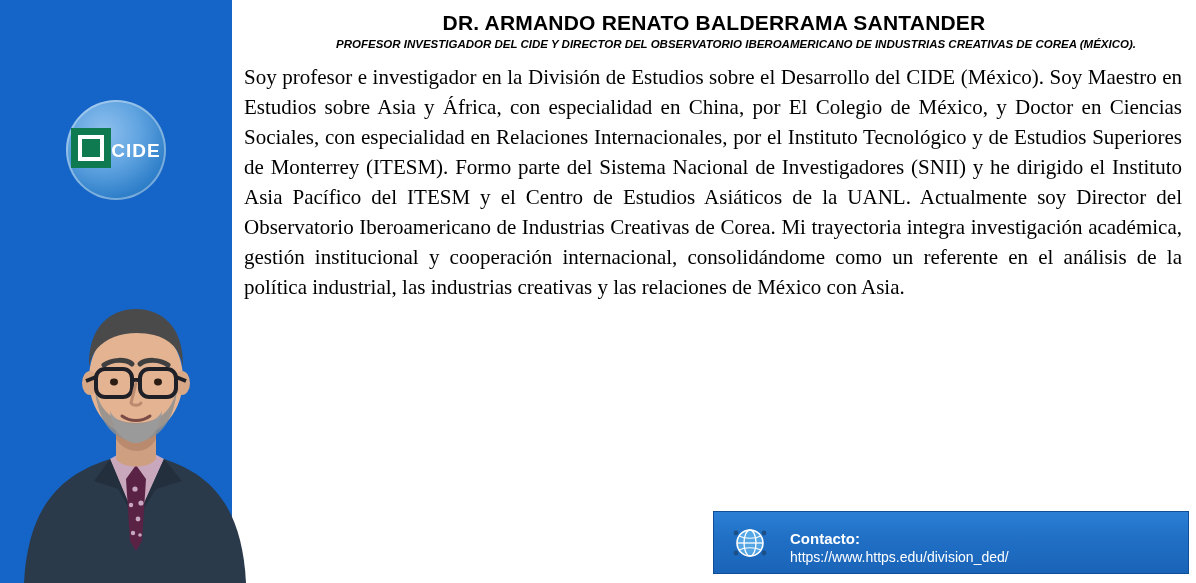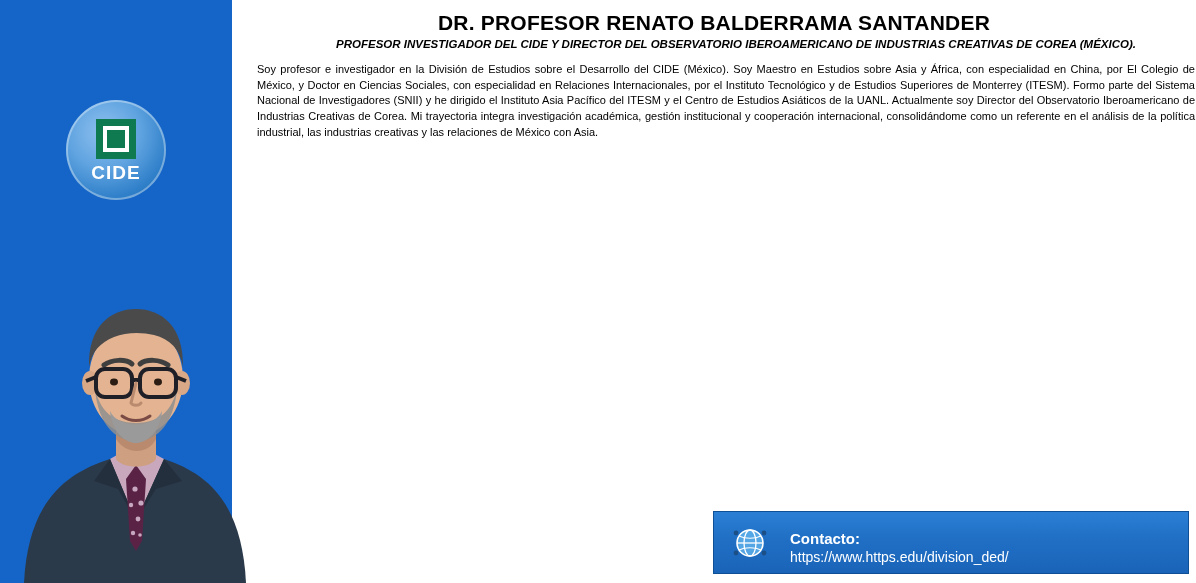--- a/index.html
+++ b/index.html
@@ -30,21 +30,21 @@
   .logo-badge {
     position: absolute;
     left: 66px;
     top: 100px;
     width: 100px;
     height: 100px;
     border-radius: 50%;
     background: radial-gradient(circle at 38% 32%, #8fc0ee 0%, #5fa3e0 40%, #2f7fc9 72%, #1f6ab3 100%);
     box-shadow: inset 0 0 0 2px rgba(255,255,255,0.35);
     display: flex;
-    flex-direction: column;
+    flex-direction: row;
     align-items: center;
     justify-content: center;
   }
   .logo-mark {
     width: 40px;
     height: 40px;
     background: #0f7a4f;
     position: relative;
     margin-bottom: 4px;
   }
@@ -109,28 +109,29 @@
     top: 38px;
     width: 844px;
     text-align: right;
     font-size: 11.5px;
     font-weight: bold;
     font-style: italic;
     color: #000000;
   }
   .bio {
     position: absolute;
-    left: 25px;
+    left: 12px;
     top: 62px;
     width: 938px;
-    font-size: 11px;
+    font-size: 21px;
     line-height: 1.43;
     color: #000000;
     text-align: justify;
     text-justify: inter-word;
+    font-family: Liberation Serif, serif;
   }
 
   
   .contact-banner {
     position: absolute;
     left: 713px;
     top: 511px;
     width: 474px;
     height: 61px;
     background: linear-gradient(180deg, #2a7fd4 0%, #1f6ec4 48%, #1f6ec4 52%, #1a64b8 100%);
@@ -230,21 +231,21 @@
         <ellipse cx="144" cy="99" rx="4" ry="3.4" fill="#2b1d14"></ellipse>
 
         <path d="M122 100 L117 120 C119 123 125 123 127 120" stroke="#b98a6e" stroke-width="3" fill="none" stroke-linecap="round"></path>
 
         <path d="M108 133 C116 139 128 139 136 133" stroke="#7a4b45" stroke-width="3" fill="none" stroke-linecap="round"></path>
       </g>
     </svg>
   </div>
 
   <div class="content">
-    <div class="title">DR. PROFESOR RENATO BALDERRAMA SANTANDER</div>
+    <div class="title">DR. ARMANDO RENATO BALDERRAMA SANTANDER</div>
     <div class="subtitle">PROFESOR INVESTIGADOR DEL CIDE Y DIRECTOR DEL OBSERVATORIO IBEROAMERICANO DE INDUSTRIAS CREATIVAS DE COREA (MÉXICO).</div>
     <div class="bio">Soy profesor e investigador en la División de Estudios sobre el Desarrollo del CIDE (México). Soy Maestro en Estudios sobre Asia y África, con especialidad en China, por El Colegio de México, y Doctor en Ciencias Sociales, con especialidad en Relaciones Internacionales, por el Instituto Tecnológico y de Estudios Superiores de Monterrey (ITESM). Formo parte del Sistema Nacional de Investigadores (SNII) y he dirigido el Instituto Asia Pacífico del ITESM y el Centro de Estudios Asiáticos de la UANL. Actualmente soy Director del Observatorio Iberoamericano de Industrias Creativas de Corea. Mi trayectoria integra investigación académica, gestión institucional y cooperación internacional, consolidándome como un referente en el análisis de la política industrial, las industrias creativas y las relaciones de México con Asia.</div>
   </div>
 
   <div class="contact-banner">
     <div class="contact-icon">
       <svg width="48" height="40" viewBox="0 0 48 40" xmlns="http://www.w3.org/2000/svg">
         <ellipse cx="24" cy="20" rx="13" ry="13" fill="#7fd4ff" opacity="0.55"></ellipse>
         <circle cx="24" cy="20" r="13" fill="none" stroke="#ffffff" stroke-width="1.6"></circle>
         <ellipse cx="24" cy="20" rx="6" ry="13" fill="none" stroke="#ffffff" stroke-width="1.3"></ellipse>

